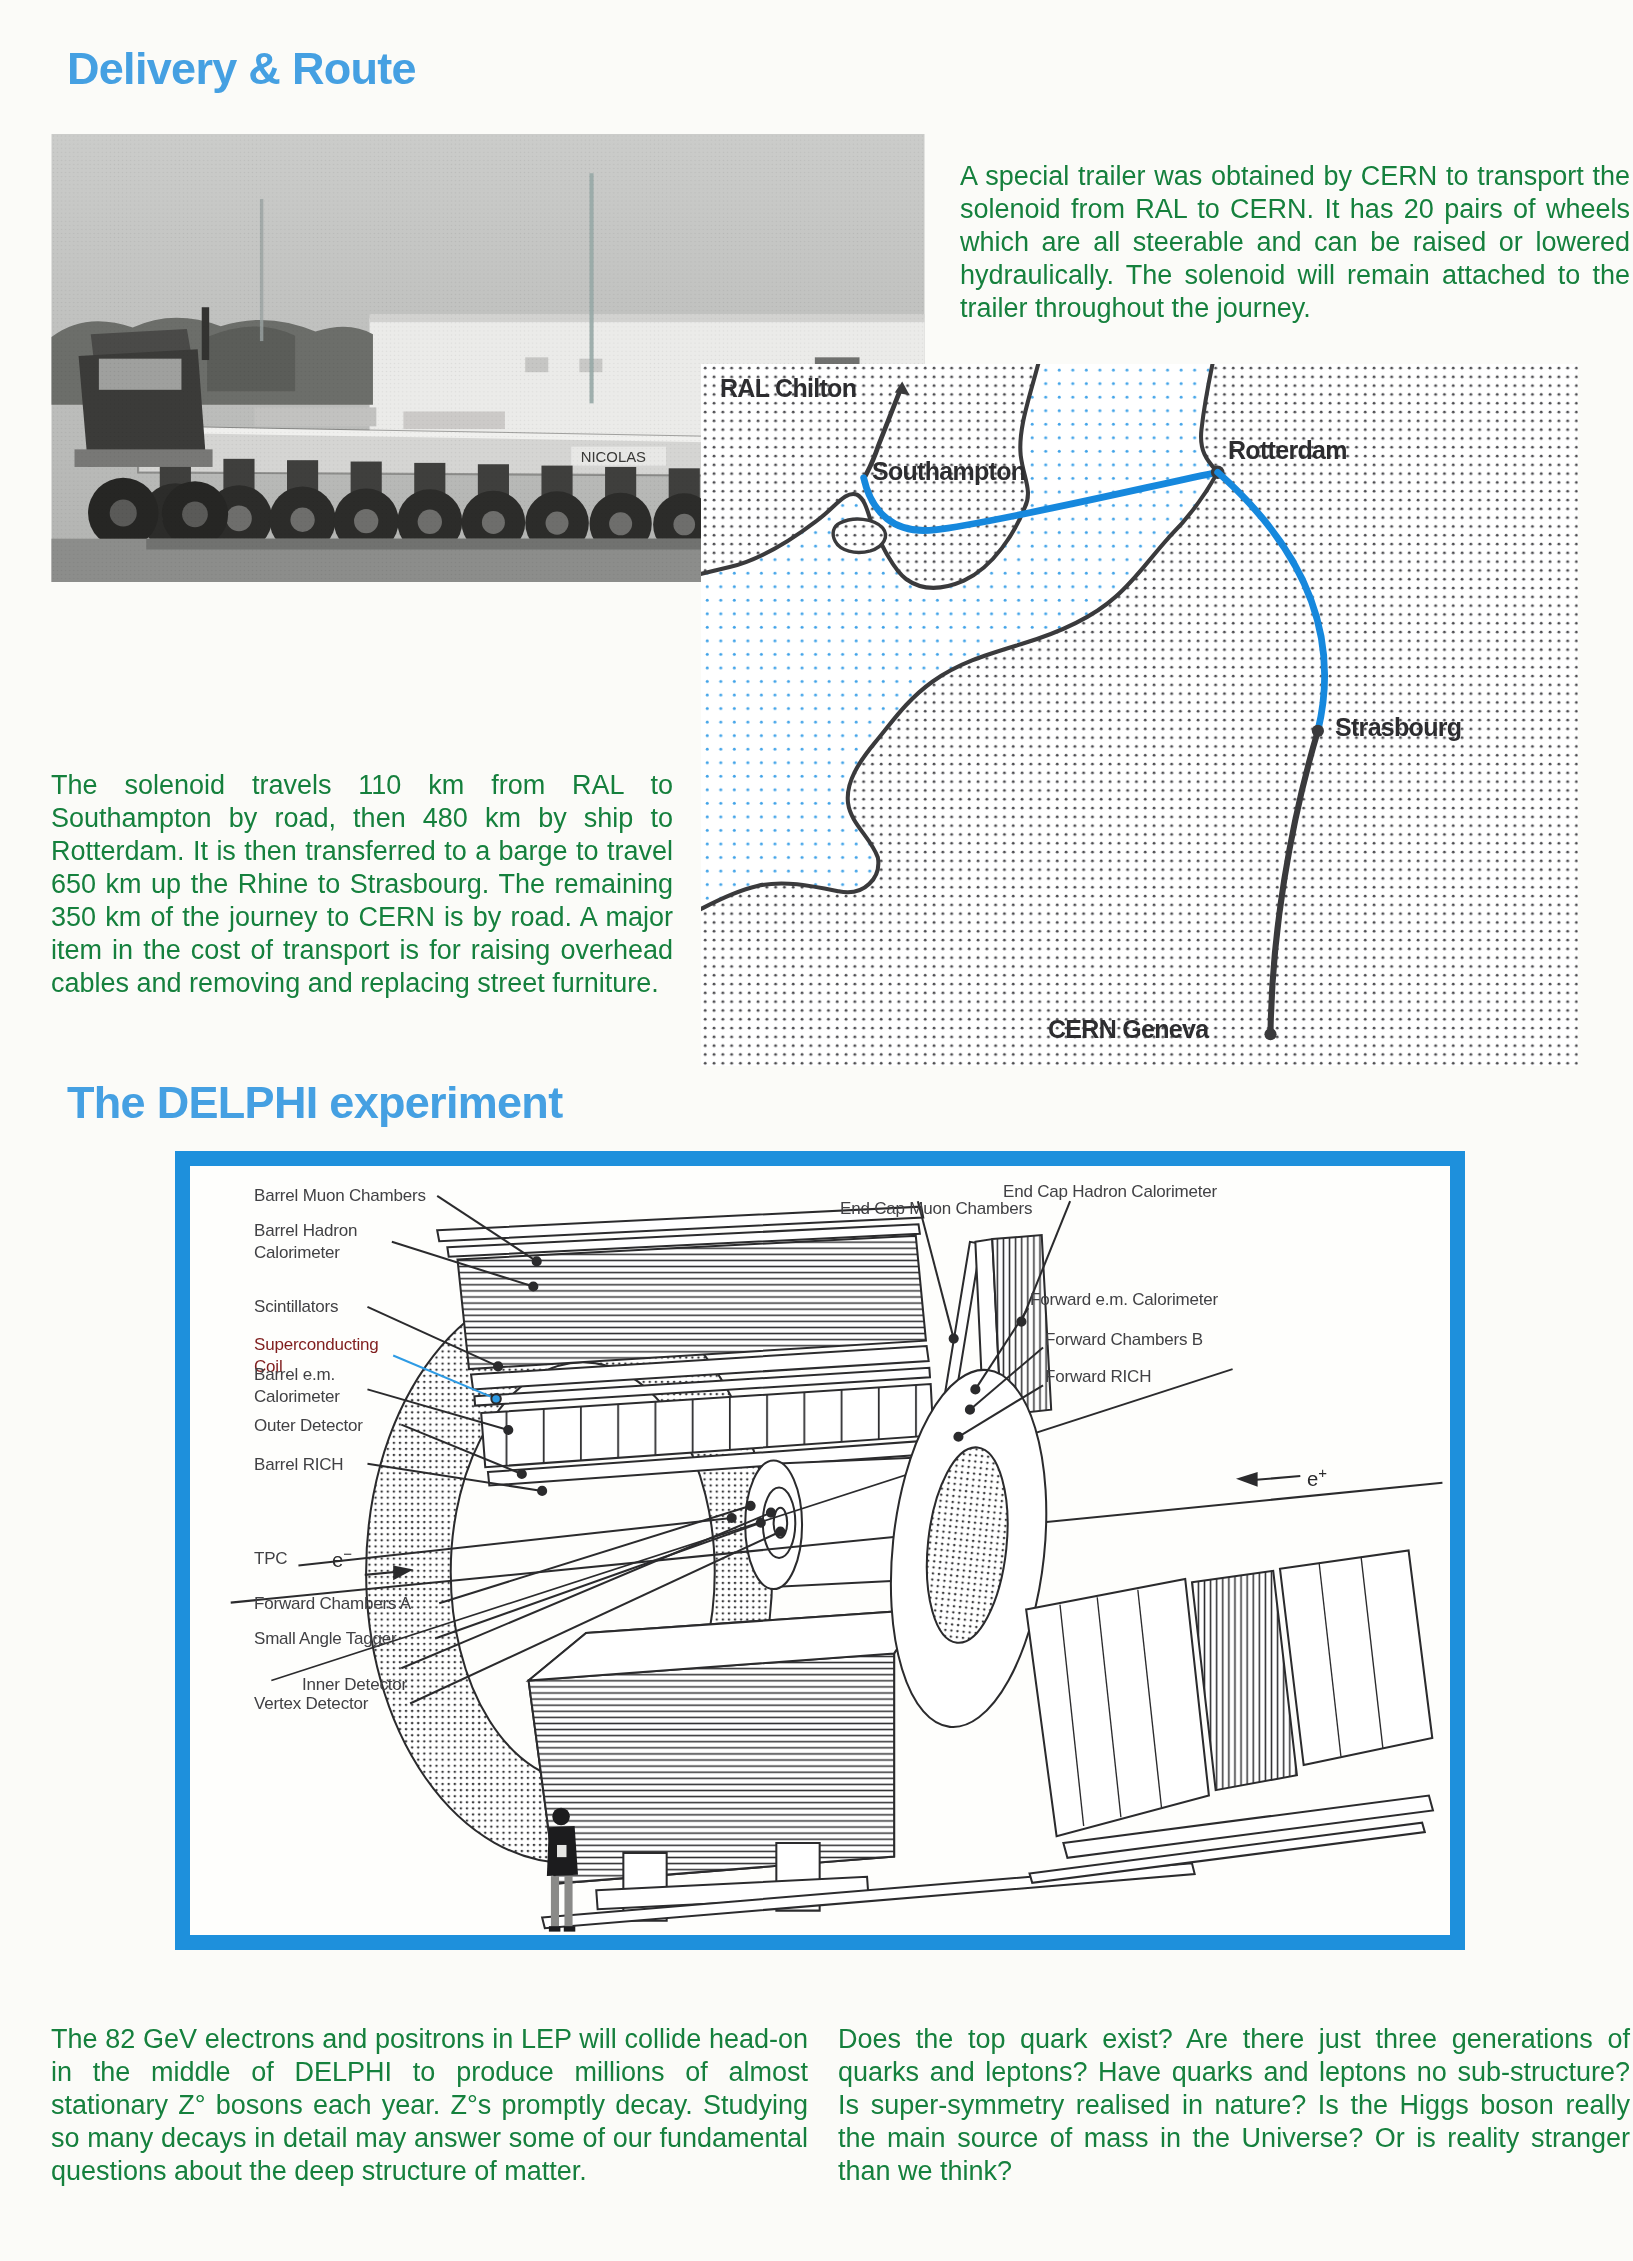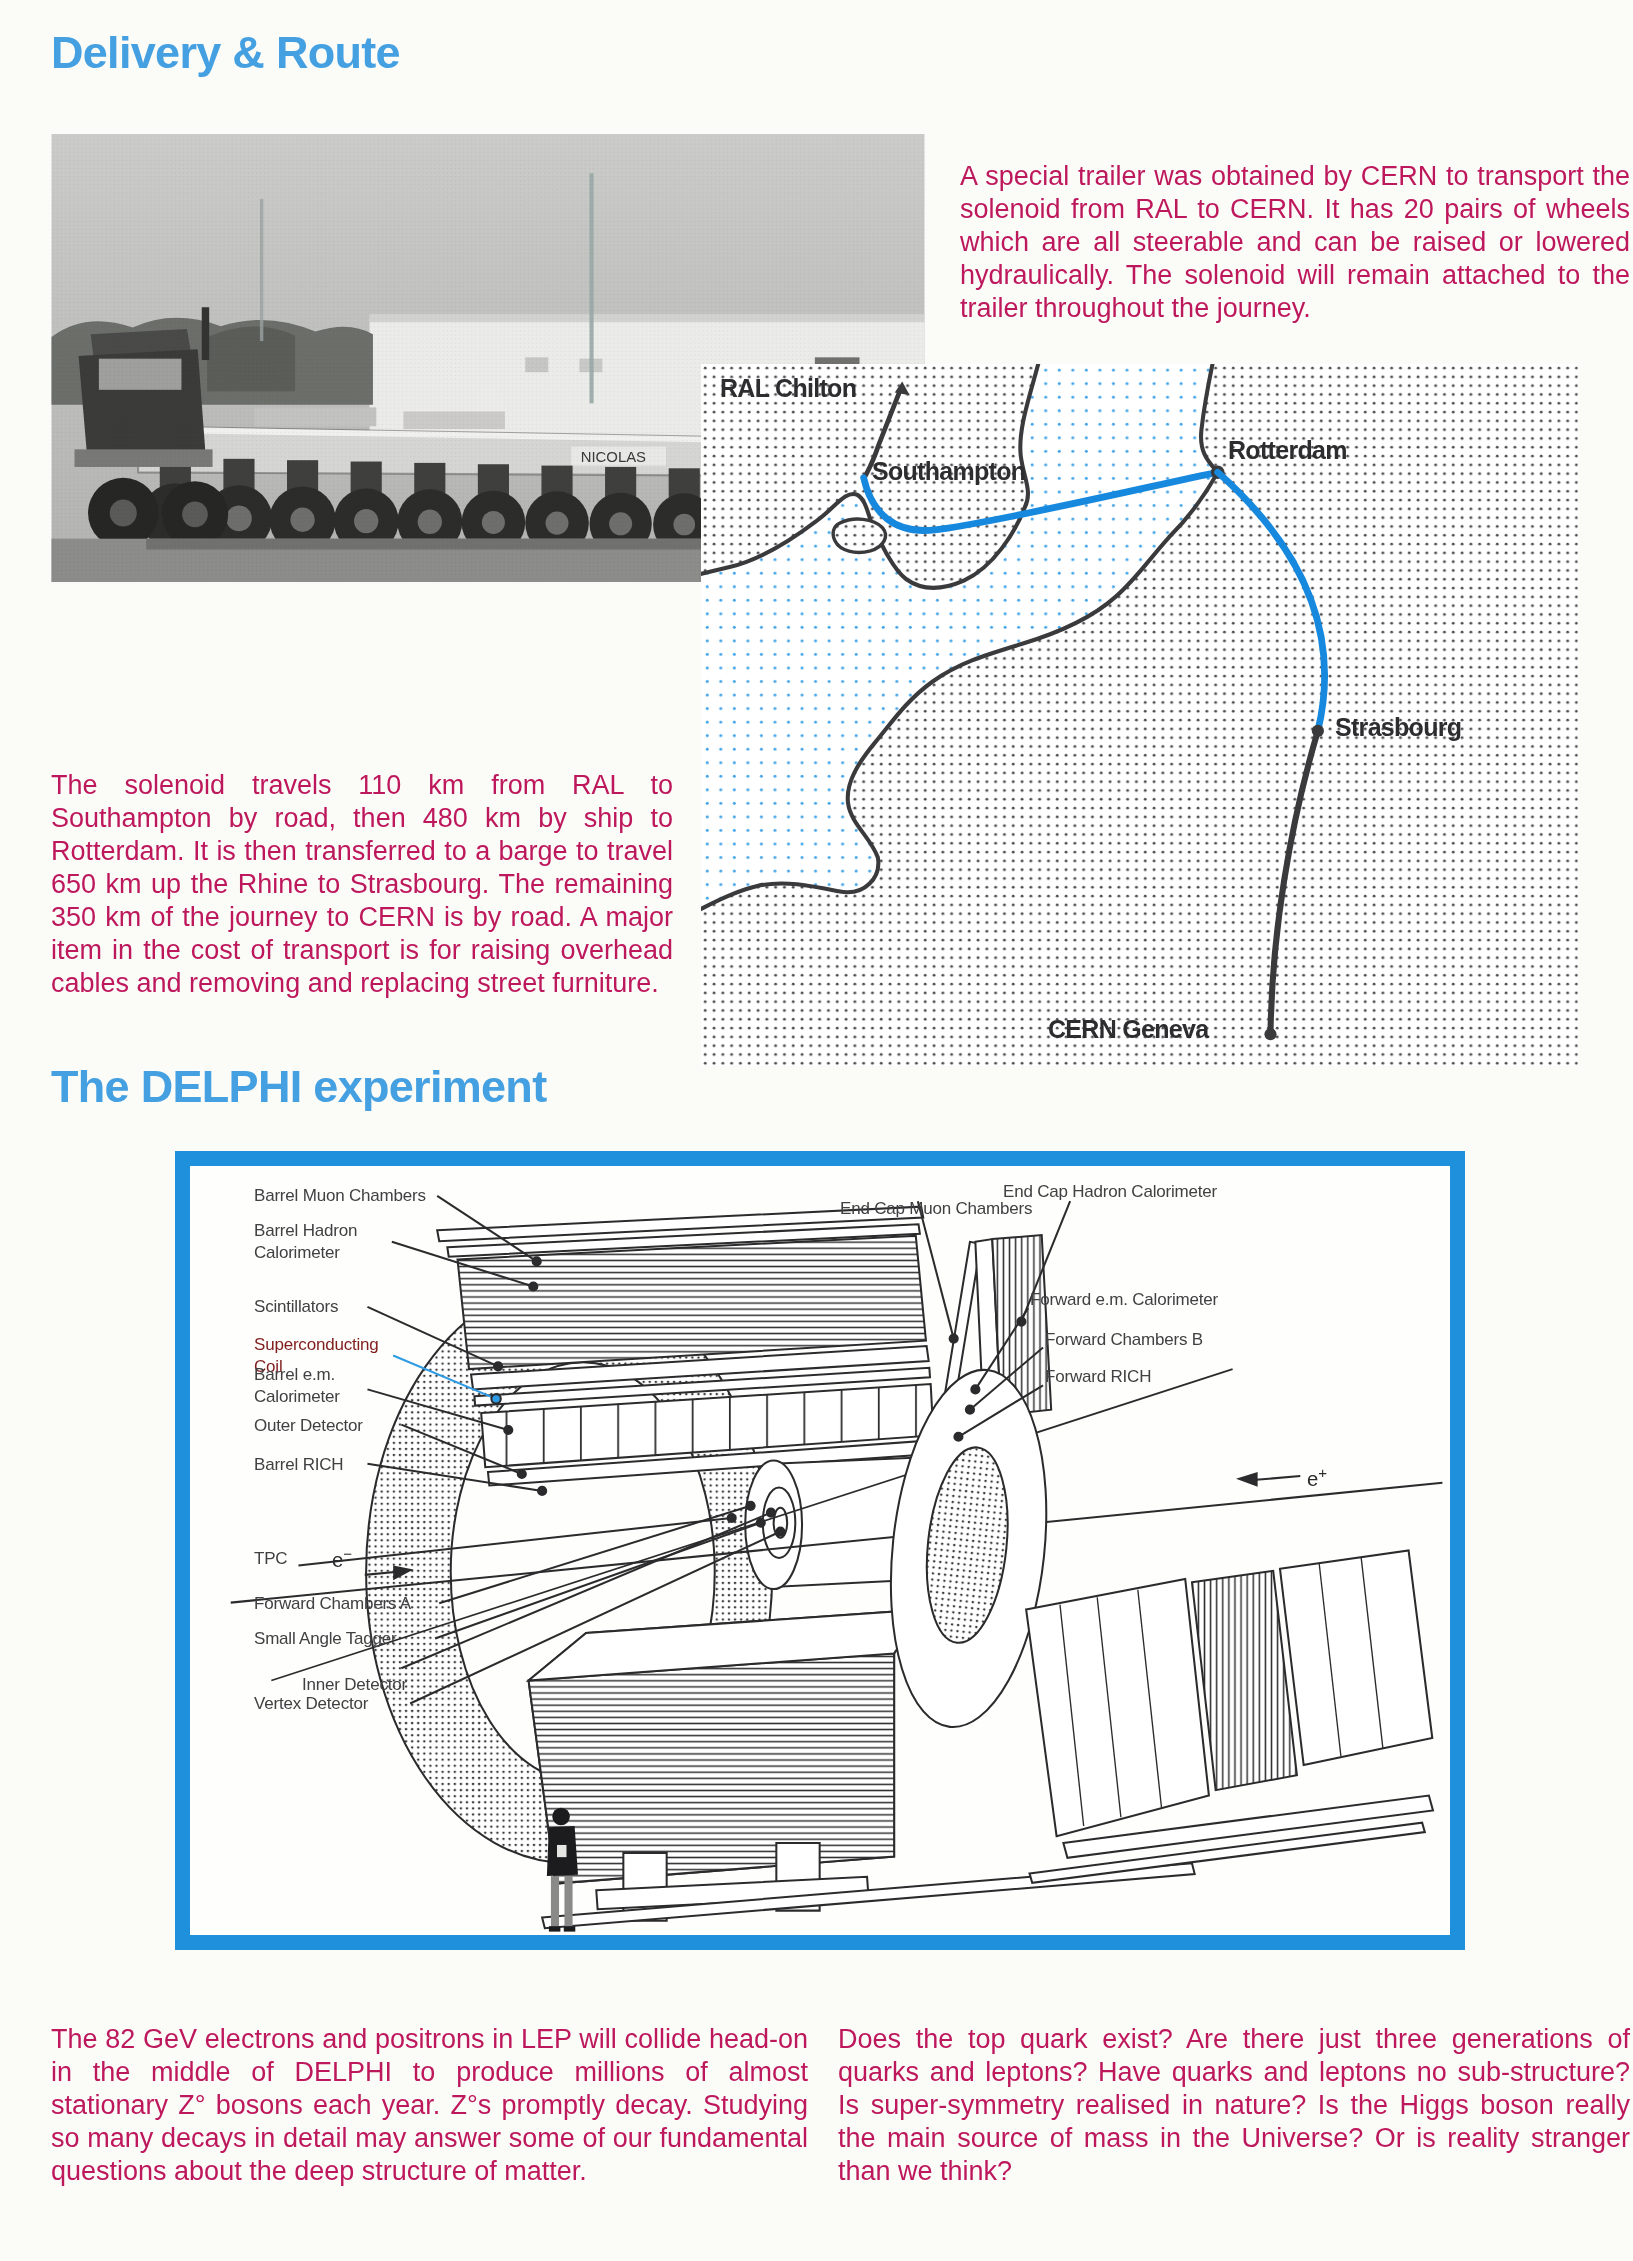--- a/index.html
+++ b/index.html
@@ -1,21 +1,21 @@
 <!DOCTYPE html>
 <html style="font-size:10.8px"><head>
 <meta charset="utf-8">
 <style>
   html,body{margin:0;padding:0;}
   body{width:1633px;height:2261px;position:relative;overflow:hidden;
        background:#fbfbf8;font-family:"Liberation Sans",sans-serif;}
-  .head{position:absolute;margin:0;font-size:45px;font-weight:bold;
+  .head{position:absolute;margin:16px;font-size:45px;font-weight:bold;
         color:#45a0e2;letter-spacing:-0.7px;white-space:nowrap;}
   .para{position:absolute;font-size:27px;line-height:1.22;text-align:justify;
-        color:#be185d;}
+        color:#15803d;}
   .photo{position:absolute;left:51px;top:134px;width:874px;height:448px;z-index:1;}
   .map{position:absolute;left:701px;top:364px;width:877px;height:702px;
        z-index:2;background:#fff;}
   .map svg{position:absolute;left:0;top:0;}
   .mlabel{position:absolute;font-weight:bold;font-size:25px;color:#2d2d30;
           letter-spacing:-0.7px;white-space:nowrap;z-index:3;}
   .frame{position:absolute;left:175px;top:1151px;width:1290px;height:799px;
          border:15px solid #1e90dc;box-sizing:border-box;background:#fefefc;}
   .frame svg{position:absolute;left:0;top:0;}
   .dlabel{position:absolute;font-size:17px;color:#414144;white-space:pre-line;

